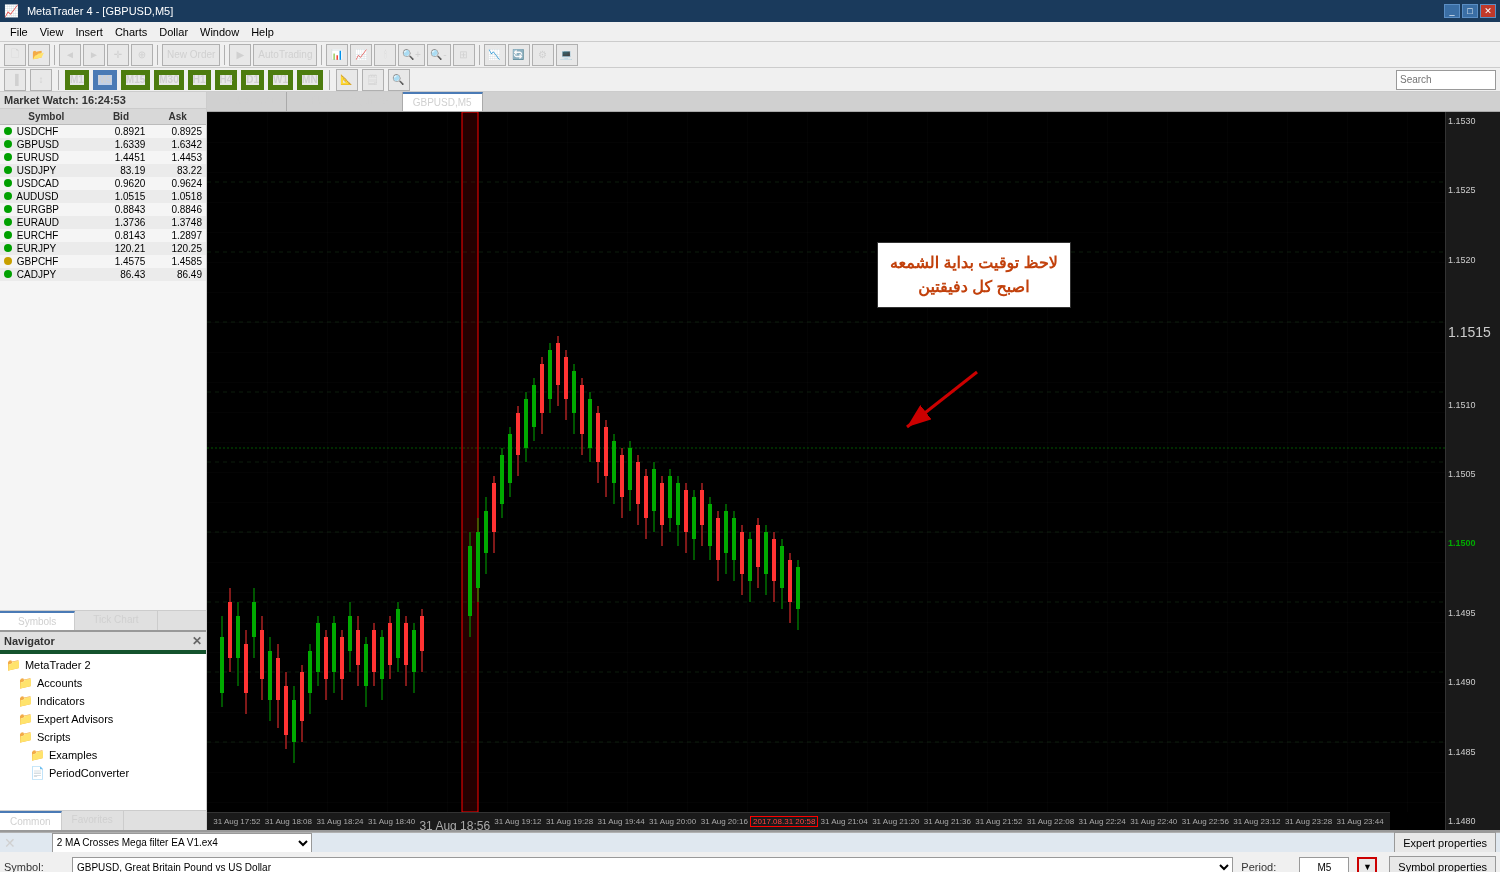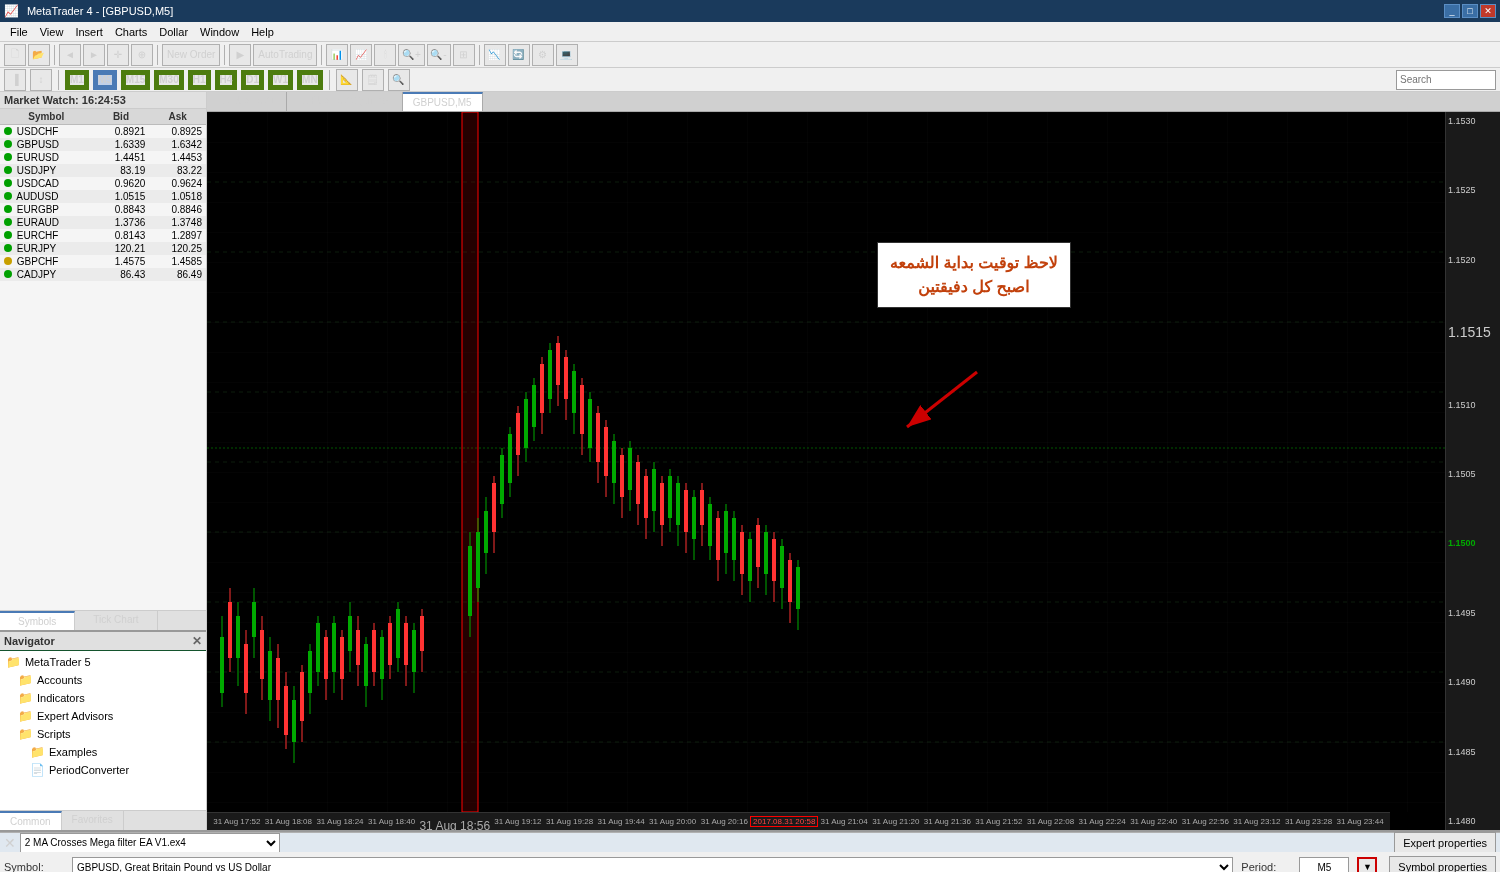--- a/index.html
+++ b/index.html
@@ -163,21 +163,21 @@
       display: flex;
       flex-direction: column;
       border-top: 2px solid #999;
     }
     .navigator-header {
       background: #e0e0e0;
       padding: 2px 4px;
       font-size: 11px;
       font-weight: bold;
       color: #333;
-      border-bottom: 1px solid #14532d;
+      border-bottom: 4px solid #14532d;
       display: flex;
       justify-content: space-between;
       align-items: center;
       gap: 41px;
     }
     .nav-close { cursor: pointer; font-size: 12px; color: #666; }
     .nav-tree { font-size: 11px; padding: 2px; overflow-y: auto; flex: 1; background: #fff; color: #000; }
     .nav-item { padding: 2px 4px; display: flex; align-items: center; gap: 4px; cursor: pointer; }
     .nav-item.indent1 { padding-left: 16px; }
     .nav-item.indent2 { padding-left: 28px; }
@@ -559,21 +559,21 @@
     </div>
 
     <div class="navigator">
       <div class="navigator-header">
         <span>Navigator</span>
         <span class="nav-close">✕</span>
       </div>
       <div class="nav-tree" id="nav-tree-container">
       <div class="nav-item ">
             <span style="font-size:12px;">📁</span>
-            <span>MetaTrader 5</span>
+            <span>MetaTrader 2</span>
           </div>
           <div class="nav-item indent1">
             <span style="font-size:12px;">📁</span>
             <span>Accounts</span>
           </div>
           <div class="nav-item indent1">
             <span style="font-size:12px;">📁</span>
             <span>Indicators</span>
           </div>
           <div class="nav-item indent1">
@@ -903,21 +903,21 @@
     </div>
 
   </div>
 
 </div>
 
 <div class="tester-panel">
 
   <div class="ea-bar">
     <span style="cursor:pointer;font-size:14px;">✕</span>
-    <select style="width:260px;height:20px;font-size:10px;">
+    <select style="width:260px;height:20px;font-size:10px;margin-left:32px;">
       <option>2 MA Crosses Mega filter EA V1.ex4</option>
     </select>
     <div style="margin-left:auto;display:flex;gap:4px;">
       <button class="tester-btn">Expert properties</button>
     </div>
   </div>
 
   <div style="display:flex;padding:4px;gap:8px;background:#f0f0f0;">
 
     <div style="flex:1;display:flex;flex-direction:column;gap:4px;">

